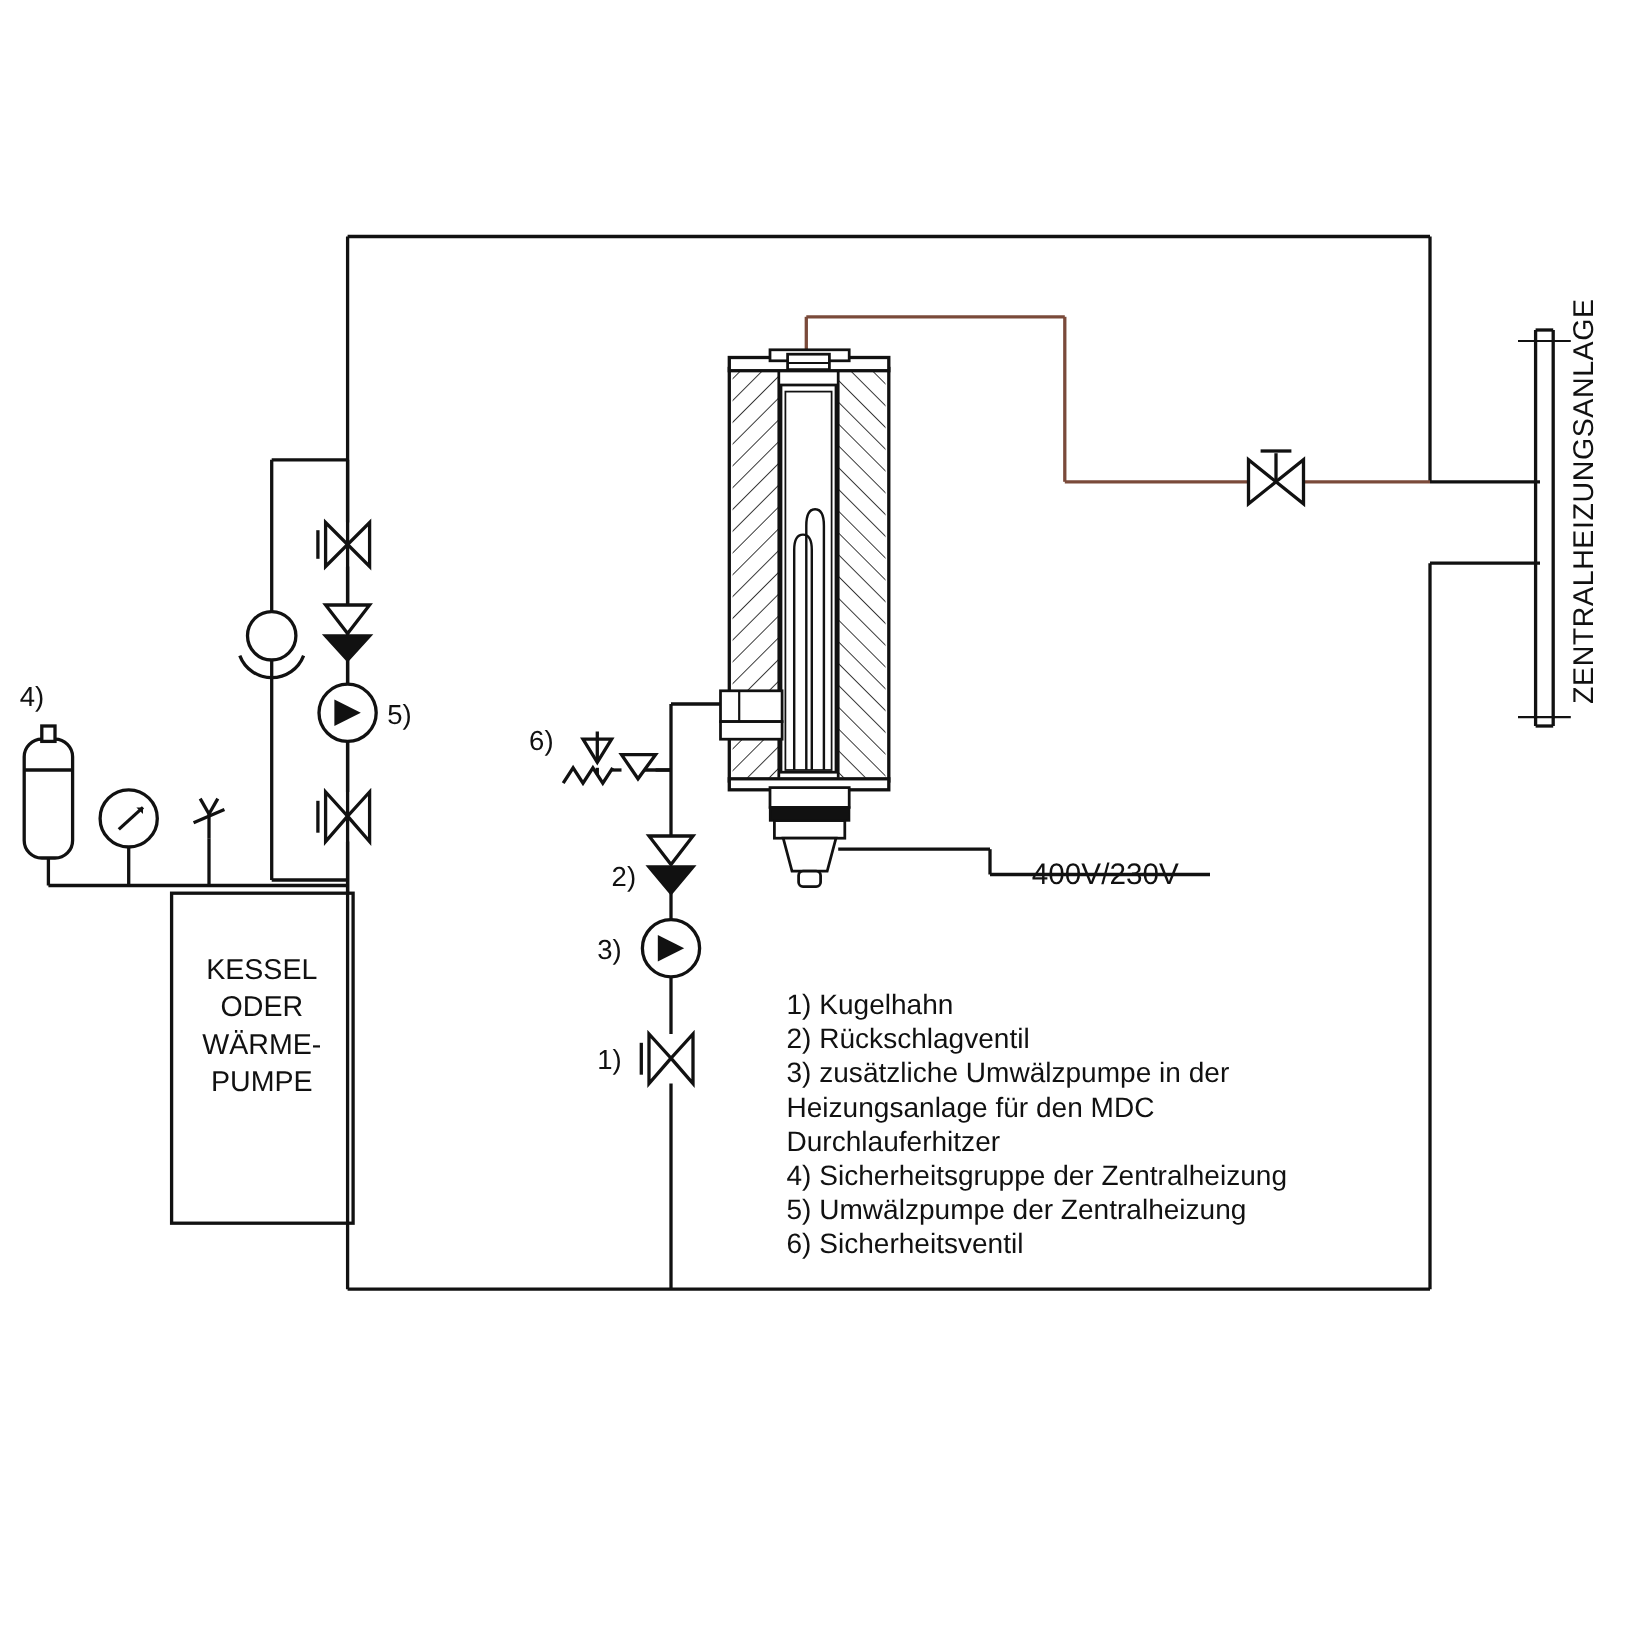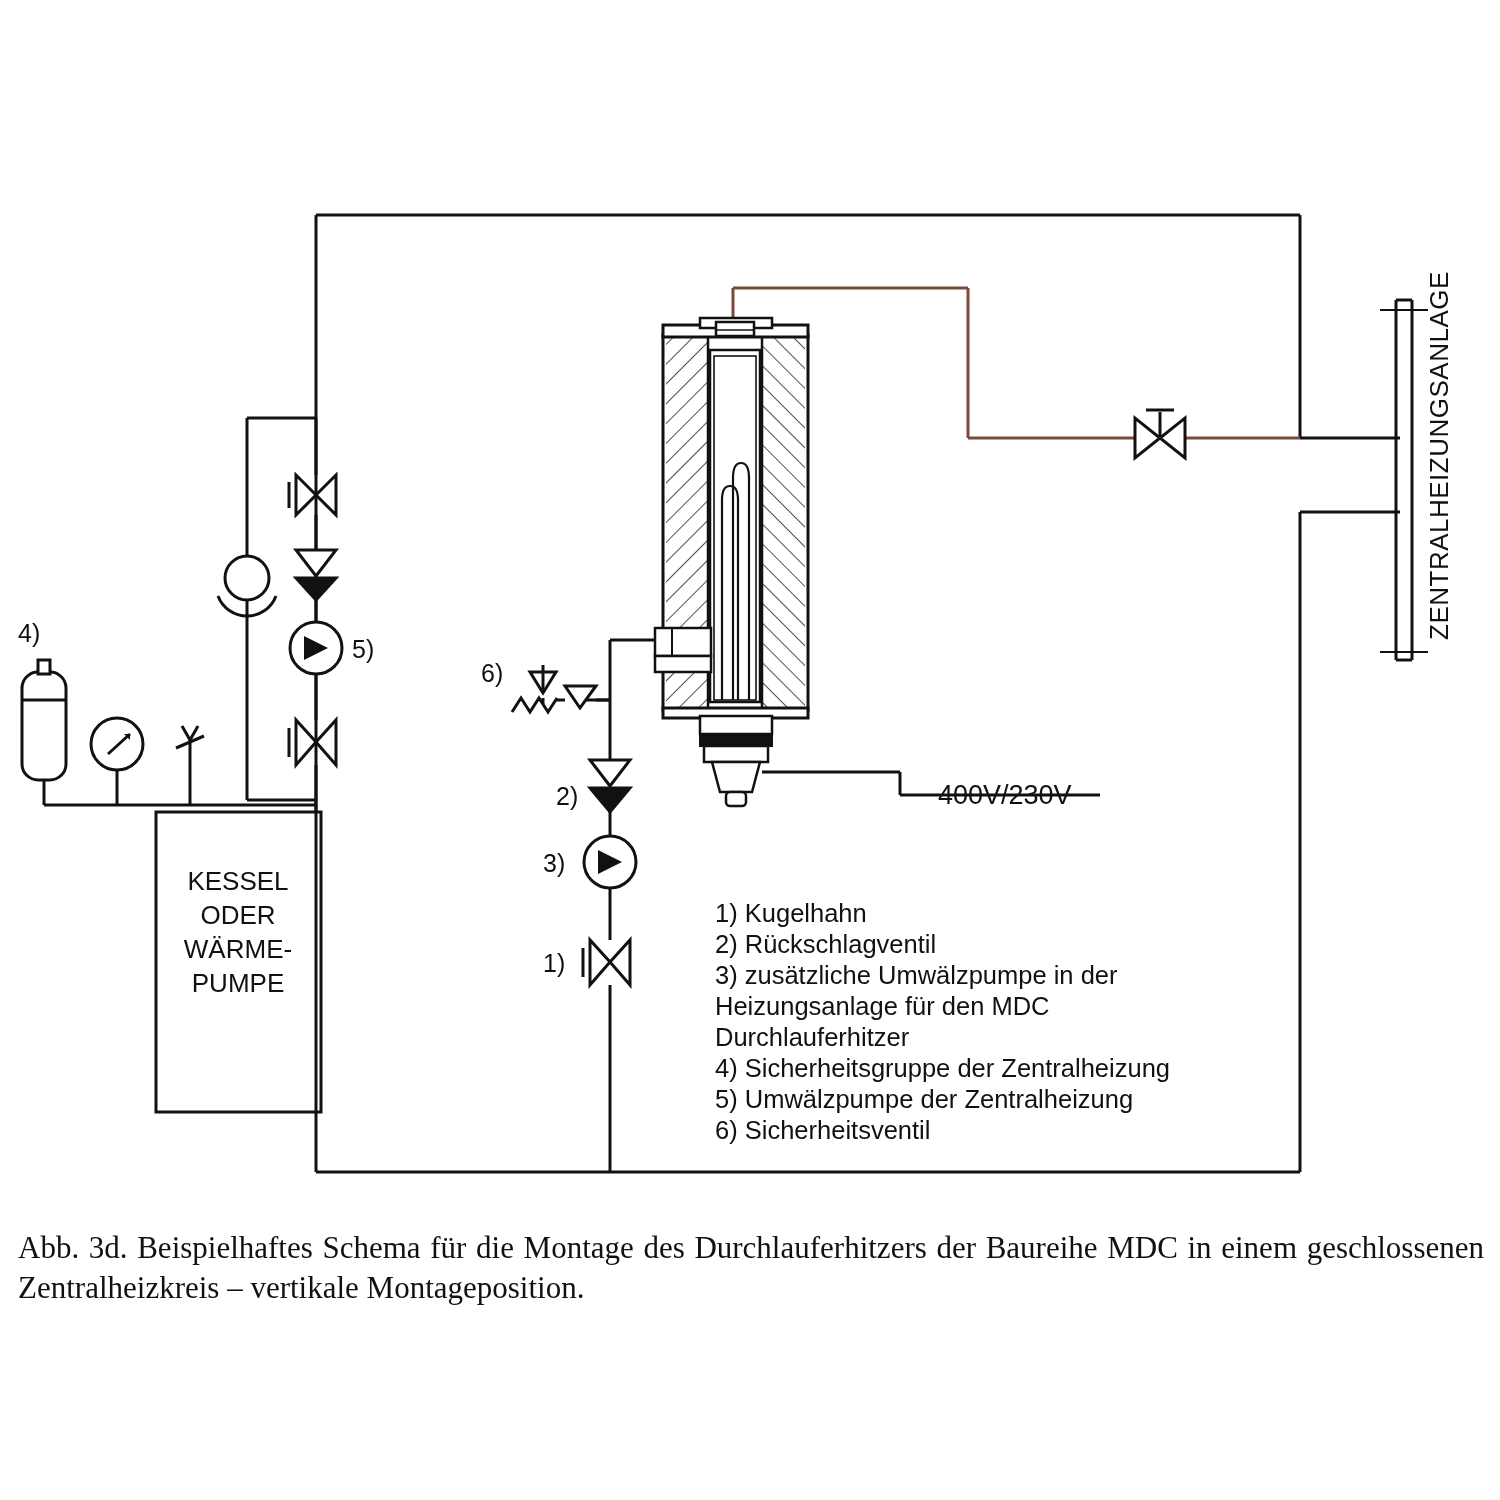--- a/index.html
+++ b/index.html
@@ -282,15 +282,14 @@
       <text class="legend-text" x="715" y="953">2) Rückschlagventil</text>
       <text class="legend-text" x="715" y="984">3) zusätzliche Umwälzpumpe in der</text>
       <text class="legend-text" x="715" y="1015">Heizungsanlage für den MDC</text>
       <text class="legend-text" x="715" y="1046">Durchlauferhitzer</text>
       <text class="legend-text" x="715" y="1077">4) Sicherheitsgruppe der Zentralheizung</text>
       <text class="legend-text" x="715" y="1108">5) Umwälzpumpe der Zentralheizung</text>
       <text class="legend-text" x="715" y="1139">6) Sicherheitsventil</text>
     </g>
   </svg>
 
-  <div class="caption">Abb. 3d. Beispielhaftes Schema für die Montage des Durchlauferhitzers der Baureihe MDC in einem geschlossenen Zentralheizkreis – vertikale Montageposition.</div>
 
 </div>
 
 </body></html>

